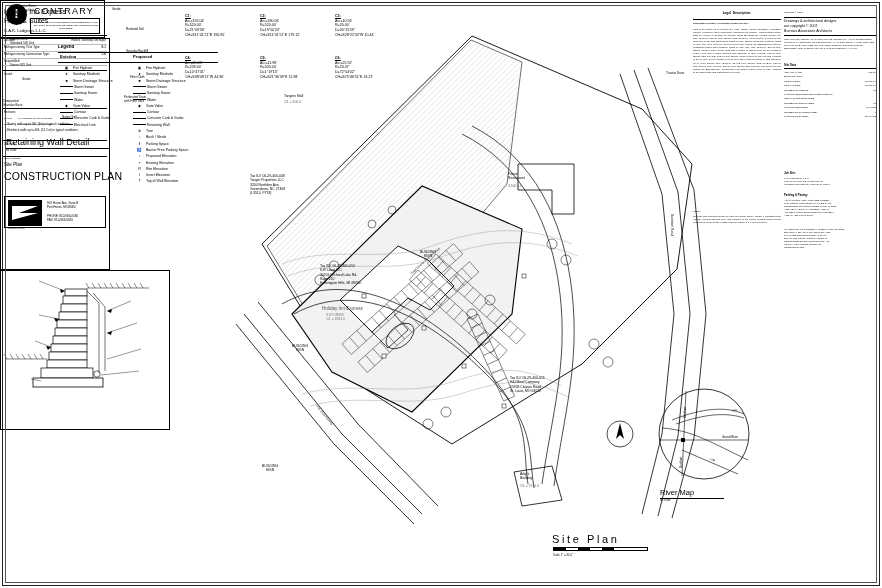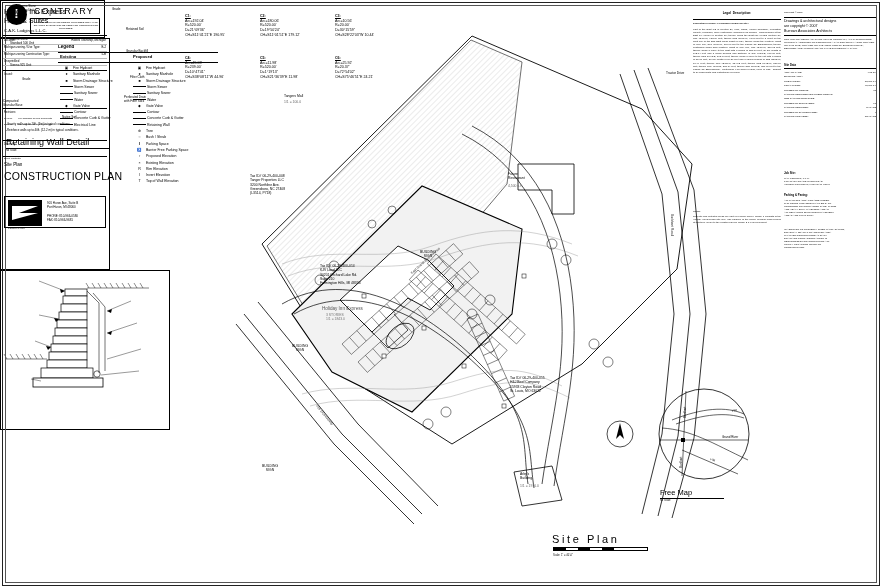--- a/index.html
+++ b/index.html
@@ -601,21 +601,21 @@
         <path d="M 24 36 C 52 26, 74 24, 92 30"></path>
         <path d="M 30 62 L 86 86"></path>
       </g>
       <rect x="29" y="50" width="4" height="4" fill="#000"></rect>
       <text x="80" y="24" font-size="3" fill="#000" transform="rotate(-12 80 24)">I-96</text>
       <text x="70" y="50" font-size="3" fill="#000">Grand River</text>
       <text x="58" y="72" font-size="3" fill="#000" transform="rotate(18 58 72)">I-96</text>
       <text x="34" y="30" font-size="3" fill="#000" transform="rotate(-90 34 30)">Burkhart</text>
       <text x="30" y="80" font-size="3" fill="#000" transform="rotate(-90 30 80)">Burkhart</text>
     </svg>
-    <div id="am-title">Free Map</div>
+    <div id="am-title">River Map</div>
     <div class="ln" style="left:8px;top:110px;width:64px;"></div>
     <div id="am-sub">No Scale</div>
   </div>
 
   <div class="t" id="siteplan-title">Site Plan</div>
   <div class="box" style="left:553px;top:547px;width:95px;height:4px;">
     <div style="position:absolute;left:0;top:0;width:12px;height:3px;background:#000;"></div>
     <div style="position:absolute;left:24px;top:0;width:12px;height:3px;background:#000;"></div>
     <div style="position:absolute;left:48px;top:0;width:12px;height:3px;background:#000;"></div>
   </div>

